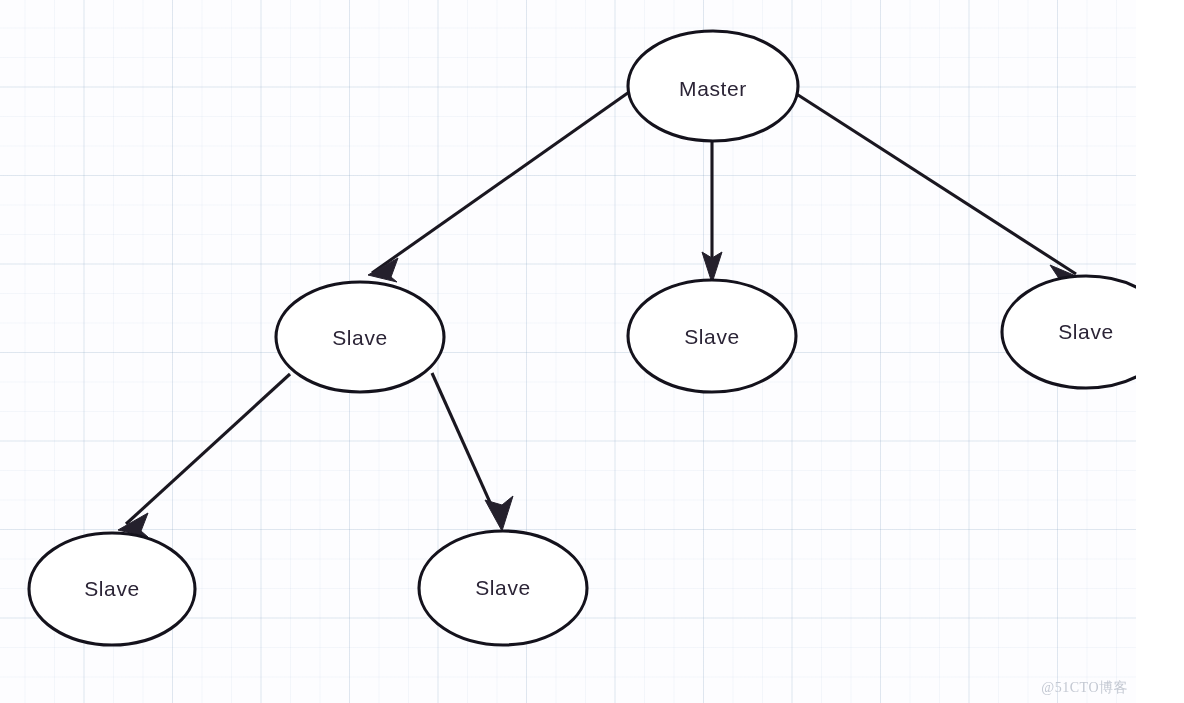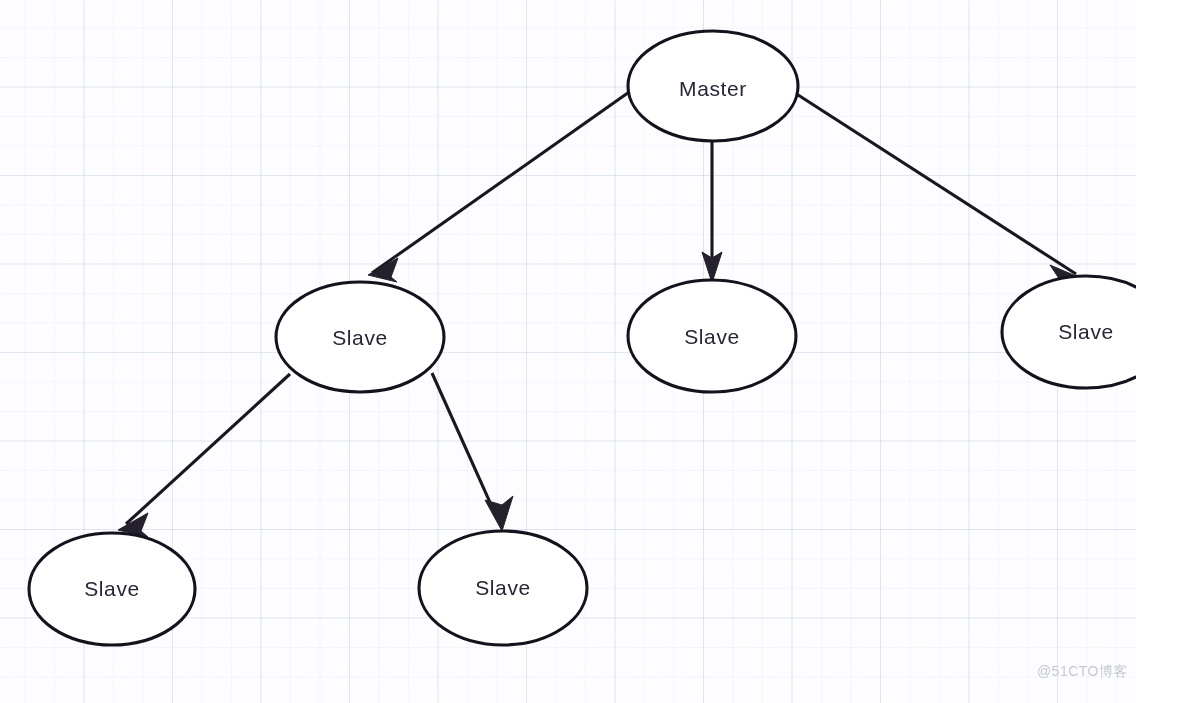--- a/index.html
+++ b/index.html
@@ -54,24 +54,24 @@
     fill: #2b2436;
     font-family: "Liberation Sans", sans-serif;
     font-size: 21px;
     letter-spacing: 0.6px;
     text-anchor: middle;
     dominant-baseline: central;
   }
   .watermark {
     position: absolute;
     right: 8px;
-    bottom: 22px;
+    bottom: 6px;
     color: #c3c8d2;
     font-size: 14px;
-    font-family: Liberation Sans, sans-serif;
+    font-family: Liberation Serif, serif;
     letter-spacing: 0.5px;
     user-select: none;
     text-align: center;
   }
 </style>
 </head>
 <body>
 
 <div id="canvas">
 

